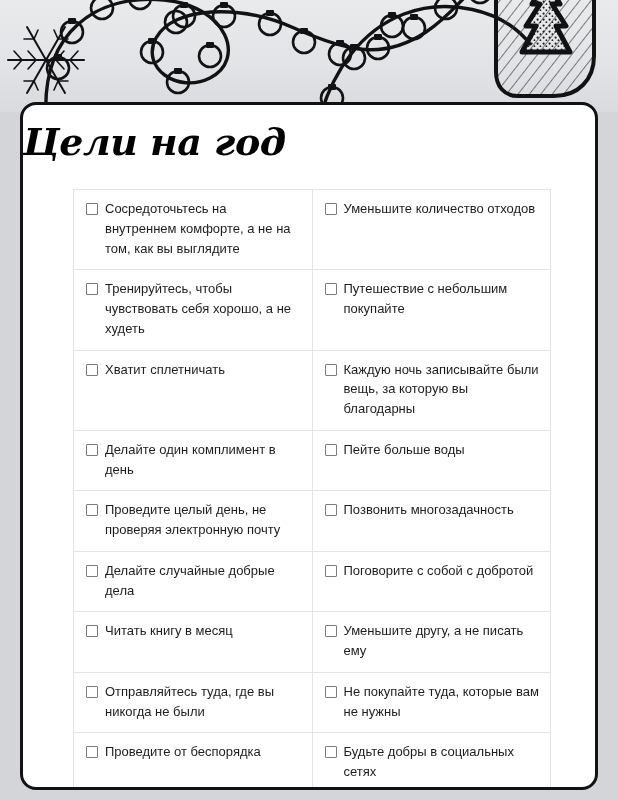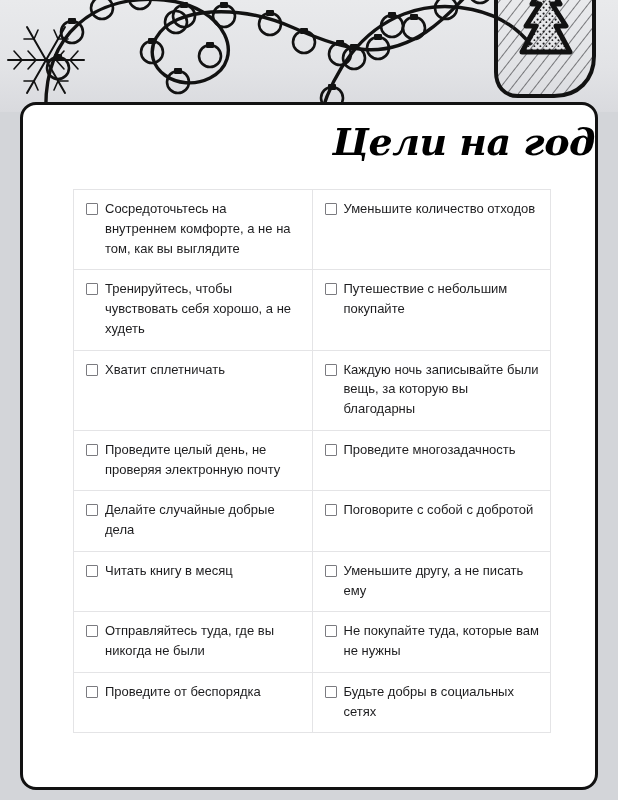--- a/index.html
+++ b/index.html
@@ -53,21 +53,21 @@
     box-sizing: border-box;
     background: #ffffff;
     border: 3px solid #121212;
     border-radius: 16px;
     overflow: hidden;
   }
 
   .page-title {
     margin: 0;
     padding-top: 16px;
-    text-align: right;
+    text-align: left;
     font-family: "DejaVu Serif", serif;
     font-size: 38px;
     font-weight: 700;
     font-style: italic;
     letter-spacing: -0.5px;
     color: #000000;
     line-height: 1.1;
   }
 
   
@@ -253,32 +253,46 @@
           </div>
         </td>
         <td>
           <div class="cell-inner">
             <span class="checkbox"></span>
             <span class="cell-text">Каждую ночь записывайте были вещь, за которую вы благодарны</span>
           </div>
         </td>
       </tr>
 
+      <tr>
+        <td>
+          <div class="cell-inner">
+            <span class="checkbox"></span>
+            <span class="cell-text">Делайте один комплимент в день</span>
+          </div>
+        </td>
+        <td>
+          <div class="cell-inner">
+            <span class="checkbox"></span>
+            <span class="cell-text">Пейте больше воды</span>
+          </div>
+        </td>
+      </tr>
 
       <tr>
         <td>
           <div class="cell-inner">
             <span class="checkbox"></span>
             <span class="cell-text">Проведите целый день, не проверяя электронную почту</span>
           </div>
         </td>
         <td>
           <div class="cell-inner">
             <span class="checkbox"></span>
-            <span class="cell-text">Проведите многозадачность</span>
+            <span class="cell-text">Позвонить многозадачность</span>
           </div>
         </td>
       </tr>
 
       <tr>
         <td>
           <div class="cell-inner">
             <span class="checkbox"></span>
             <span class="cell-text">Делайте случайные добрые дела</span>
           </div>

